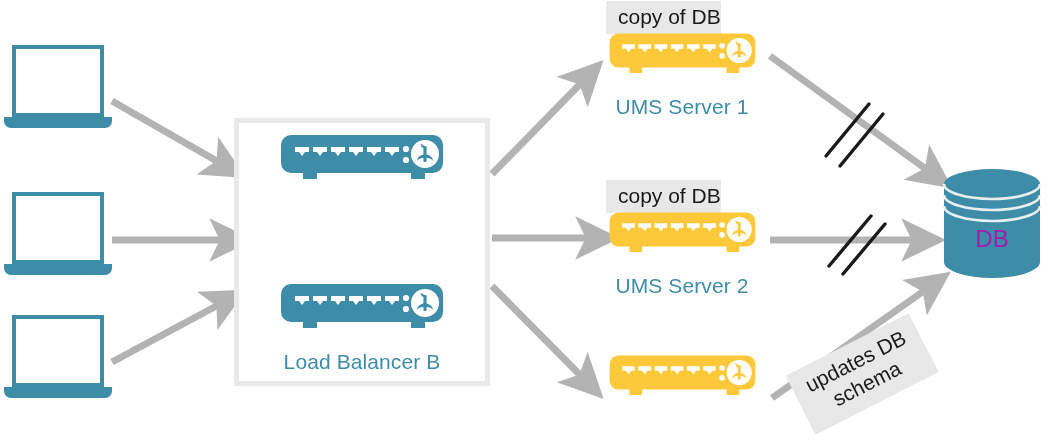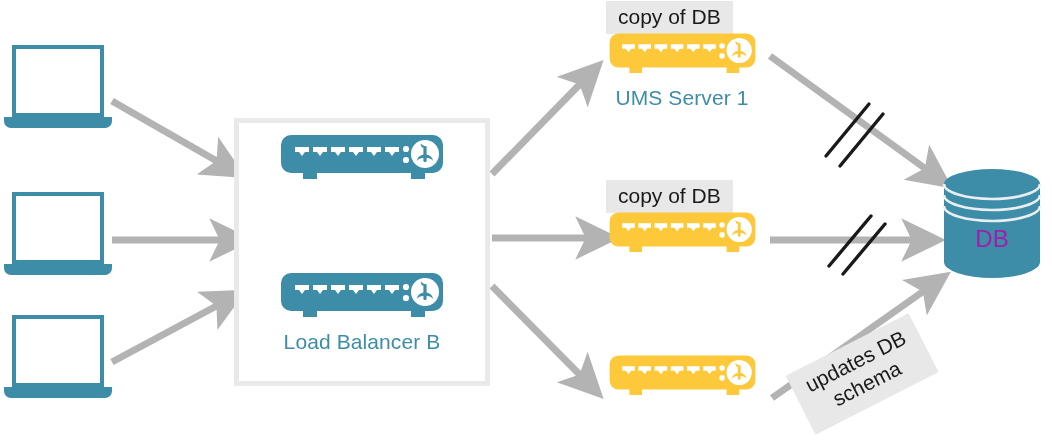--- a/index.html
+++ b/index.html
@@ -39,39 +39,39 @@
     border-radius:0 0 7px 7px;
   }
   
   .appliance{ position:absolute; }
   .node{ position:absolute; text-align:center; }
   .node-label{
     font-size:21px;
     color:#3d8ca8;
     letter-spacing:.1px;
     white-space:nowrap;
-    margin-top:5px;
+    margin-top:14px;
   }
   
   .lb-box{
     position:absolute;
     border:5px solid #e9e9e9;
     background:#ffffff;
     box-sizing:border-box;
   }
   
   .tag{
     position:absolute;
     background:#e8e8e8;
     color:#1a1a1a;
     font-size:21px;
     line-height:1.12;
     text-align:center;
     white-space:nowrap;
-    padding:4px 12px 5px 12px;
+    padding:4px 0 5px 12px;
     box-sizing:border-box;
   }
   .tag-rot{
     padding:7px 14px 9px 14px;
     transform:rotate(-27deg);
     transform-origin:center center;
     line-height:1.18;
   }
   
   .db{ position:absolute; }
@@ -155,21 +155,21 @@
       </g>
       <g fill="#3d8ca8">
         <rect x="146.4" y="11" width="3.2" height="16" rx="1.2"></rect>
         <path d="M148,11.6 l-4.6,-3.2 1.6,4.4 z"></path>
         <path d="M148,19.5 c-4.6,0 -7.2,2.2 -8.2,6.6 1.6,-2.4 4.6,-3.4 8.2,-3.4 z"></path>
         <path d="M148,19.5 c4.6,0 7.2,2.2 8.2,6.6 -1.6,-2.4 -4.6,-3.4 -8.2,-3.4 z"></path>
       </g>
     </svg>
   </div>
 
-  <div class="node" style="left:258px; top:273px; width:208px;">
+  <div class="node" style="left:258px; top:284px; width:208px;">
     <svg class="appliance" style="position:relative;" width="170" height="48" viewBox="0 0 170 48">
       <path d="M4,10 a10,10 0 0 1 10,-10 h142 a10,10 0 0 1 10,10 v18 a10,10 0 0 1 -10,10 h-8 v6 h-14 v-6 h-94 v6 h-14 v-6 h-12 a10,10 0 0 1 -10,-10 z" fill="#3d8ca8"></path>
       <g fill="#ffffff">
         <path d="M18,12 h14 v5 h-4 l-3,4 -3,-4 h-4 z"></path>
         <path d="M36,12 h14 v5 h-4 l-3,4 -3,-4 h-4 z"></path>
         <path d="M54,12 h14 v5 h-4 l-3,4 -3,-4 h-4 z"></path>
         <path d="M72,12 h14 v5 h-4 l-3,4 -3,-4 h-4 z"></path>
         <path d="M90,12 h14 v5 h-4 l-3,4 -3,-4 h-4 z"></path>
         <path d="M108,12 h14 v5 h-4 l-3,4 -3,-4 h-4 z"></path>
         <circle cx="129" cy="14" r="3.1"></circle>
@@ -228,20 +228,21 @@
         <circle cx="129" cy="25" r="3.1"></circle>
         <circle cx="148" cy="19" r="14"></circle>
       </g>
       <g fill="#fdc93a">
         <rect x="146.4" y="11" width="3.2" height="16" rx="1.2"></rect>
         <path d="M148,11.6 l-4.6,-3.2 1.6,4.4 z"></path>
         <path d="M148,19.5 c-4.6,0 -7.2,2.2 -8.2,6.6 1.6,-2.4 4.6,-3.4 8.2,-3.4 z"></path>
         <path d="M148,19.5 c4.6,0 7.2,2.2 8.2,6.6 -1.6,-2.4 -4.6,-3.4 -8.2,-3.4 z"></path>
       </g>
     </svg>
+    <div class="node-label">UMS Server 2</div>
   </div>
 
   <div class="node" style="left:592px; top:355px; width:180px;">
     <svg class="appliance" style="position:relative;" width="153" height="44" viewBox="0 0 170 48">
       <path d="M4,10 a10,10 0 0 1 10,-10 h142 a10,10 0 0 1 10,10 v18 a10,10 0 0 1 -10,10 h-8 v6 h-14 v-6 h-94 v6 h-14 v-6 h-12 a10,10 0 0 1 -10,-10 z" fill="#fdc93a"></path>
       <g fill="#ffffff">
         <path d="M18,12 h14 v5 h-4 l-3,4 -3,-4 h-4 z"></path>
         <path d="M36,12 h14 v5 h-4 l-3,4 -3,-4 h-4 z"></path>
         <path d="M54,12 h14 v5 h-4 l-3,4 -3,-4 h-4 z"></path>
         <path d="M72,12 h14 v5 h-4 l-3,4 -3,-4 h-4 z"></path>

